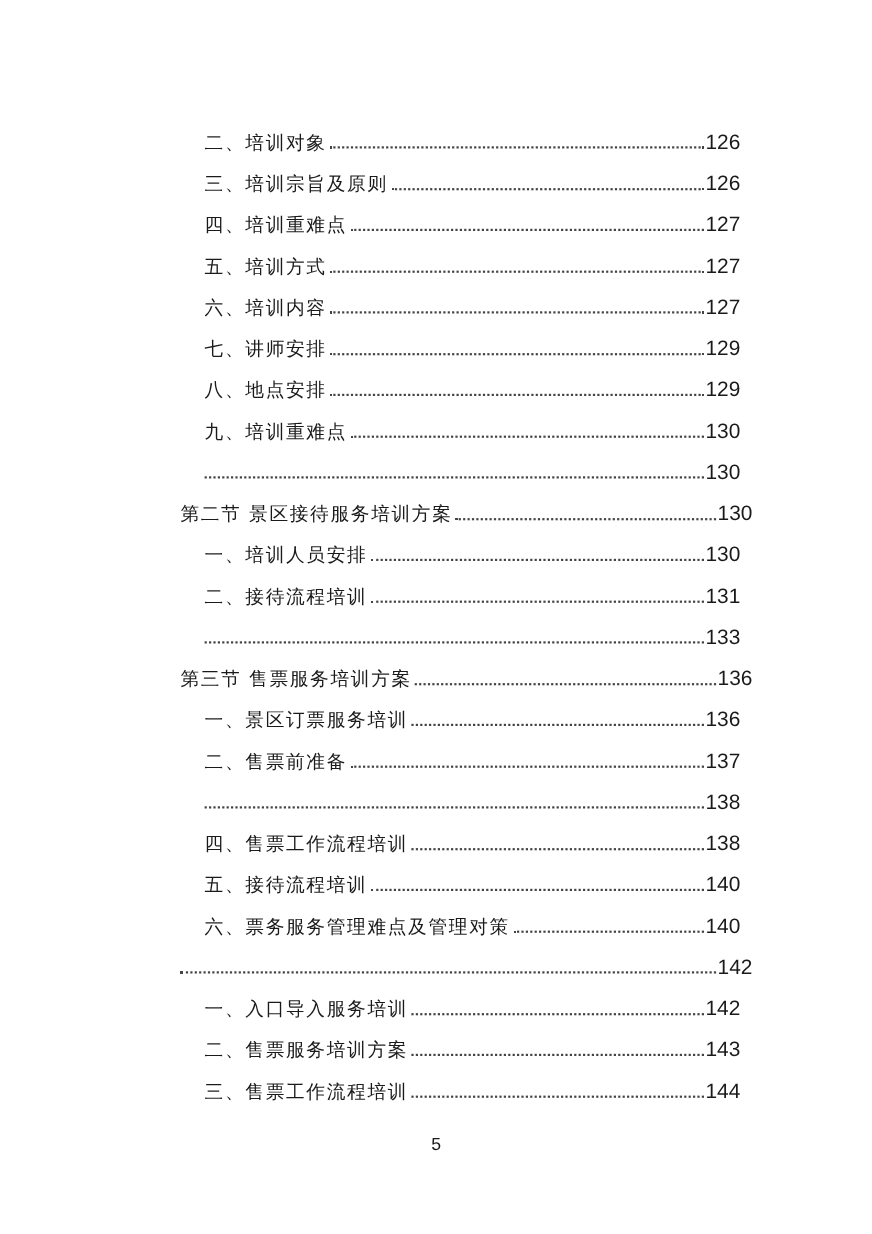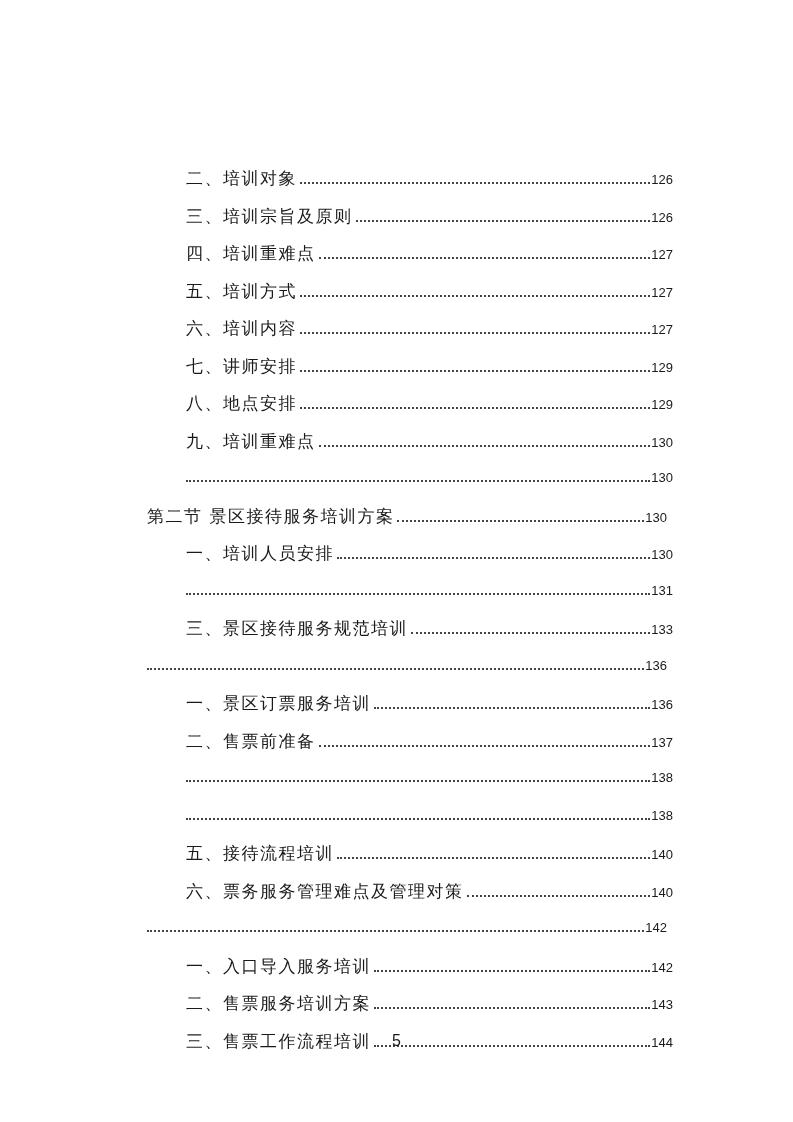--- a/index.html
+++ b/index.html
@@ -1,25 +1,25 @@
 <!DOCTYPE html>
 <html><head>
 <meta charset="utf-8">
 <style>
   html, body { margin: 0; padding: 0; background: #ffffff; }
   body { width: 793px; height: 1122px; position: relative; overflow: hidden;
          font-family: "DejaVu Sans", sans-serif; color: #1a1a1a; }
   .toc { position: absolute; left: 0; top: 0; width: 793px; }
   .toc-row { position: absolute; display: flex; align-items: baseline;
-             height: 24px; font-size: 17px; line-height: 24px; margin-top: 48px; }
-  .toc-row.level-1 { left: 147px; width: 520px; }
+             height: 24px; font-size: 17px; line-height: 24px; }
+  .toc-row.level-1 { left: 164px; width: 520px; }
   .toc-row.level-2 { left: 186px; width: 487px; }
   .toc-label { white-space: nowrap; letter-spacing: 1.5px; flex: 0 0 auto; padding-right: 3px; }
   .toc-leader { flex: 1 1 auto; border-bottom: 2px dotted #444; height: 0; margin-bottom: 6px; }
-  .toc-page { flex: 0 0 auto; font-family: "Liberation Sans", sans-serif; font-size: 13px; padding-left: 1px; }
+  .toc-page { flex: 0 0 auto; font-family: "Liberation Sans", sans-serif; font-size: 19px; padding-left: 1px; }
   .page-number { position: absolute; top: 1032px; left: 0; width: 793px; text-align: center;
                  font-family: "Liberation Sans", sans-serif; font-size: 16px; }
 </style>
 </head>
 <body>
 
 <div class="toc">
   <div class="toc-row level-2" style="top:118px">
       <span class="toc-label">二、培训对象</span>
       <span class="toc-leader"></span>
@@ -68,47 +68,49 @@
       <span class="toc-label">第二节  景区接待服务培训方案</span>
       <span class="toc-leader"></span>
       <span class="toc-page">130</span>
     </div>
   <div class="toc-row level-2" style="top:493px">
       <span class="toc-label">一、培训人员安排</span>
       <span class="toc-leader"></span>
       <span class="toc-page">130</span>
     </div>
   <div class="toc-row level-2" style="top:530.5px">
+      <span class="toc-label">二、接待流程培训</span>
       <span class="toc-leader"></span>
       <span class="toc-page">131</span>
     </div>
   <div class="toc-row level-2" style="top:568px">
-      <span class="toc-label">三、景区接待服务规范培训</span>
       <span class="toc-leader"></span>
       <span class="toc-page">133</span>
     </div>
   <div class="toc-row level-1" style="top:605.5px">
+      <span class="toc-label">第三节  售票服务培训方案</span>
       <span class="toc-leader"></span>
       <span class="toc-page">136</span>
     </div>
   <div class="toc-row level-2" style="top:643px">
       <span class="toc-label">一、景区订票服务培训</span>
       <span class="toc-leader"></span>
       <span class="toc-page">136</span>
     </div>
   <div class="toc-row level-2" style="top:680.5px">
       <span class="toc-label">二、售票前准备</span>
       <span class="toc-leader"></span>
       <span class="toc-page">137</span>
     </div>
   <div class="toc-row level-2" style="top:718px">
       <span class="toc-leader"></span>
       <span class="toc-page">138</span>
     </div>
   <div class="toc-row level-2" style="top:755.5px">
+      <span class="toc-label">四、售票工作流程培训</span>
       <span class="toc-leader"></span>
       <span class="toc-page">138</span>
     </div>
   <div class="toc-row level-2" style="top:793px">
       <span class="toc-label">五、接待流程培训</span>
       <span class="toc-leader"></span>
       <span class="toc-page">140</span>
     </div>
   <div class="toc-row level-2" style="top:830.5px">
       <span class="toc-label">六、票务服务管理难点及管理对策</span>

